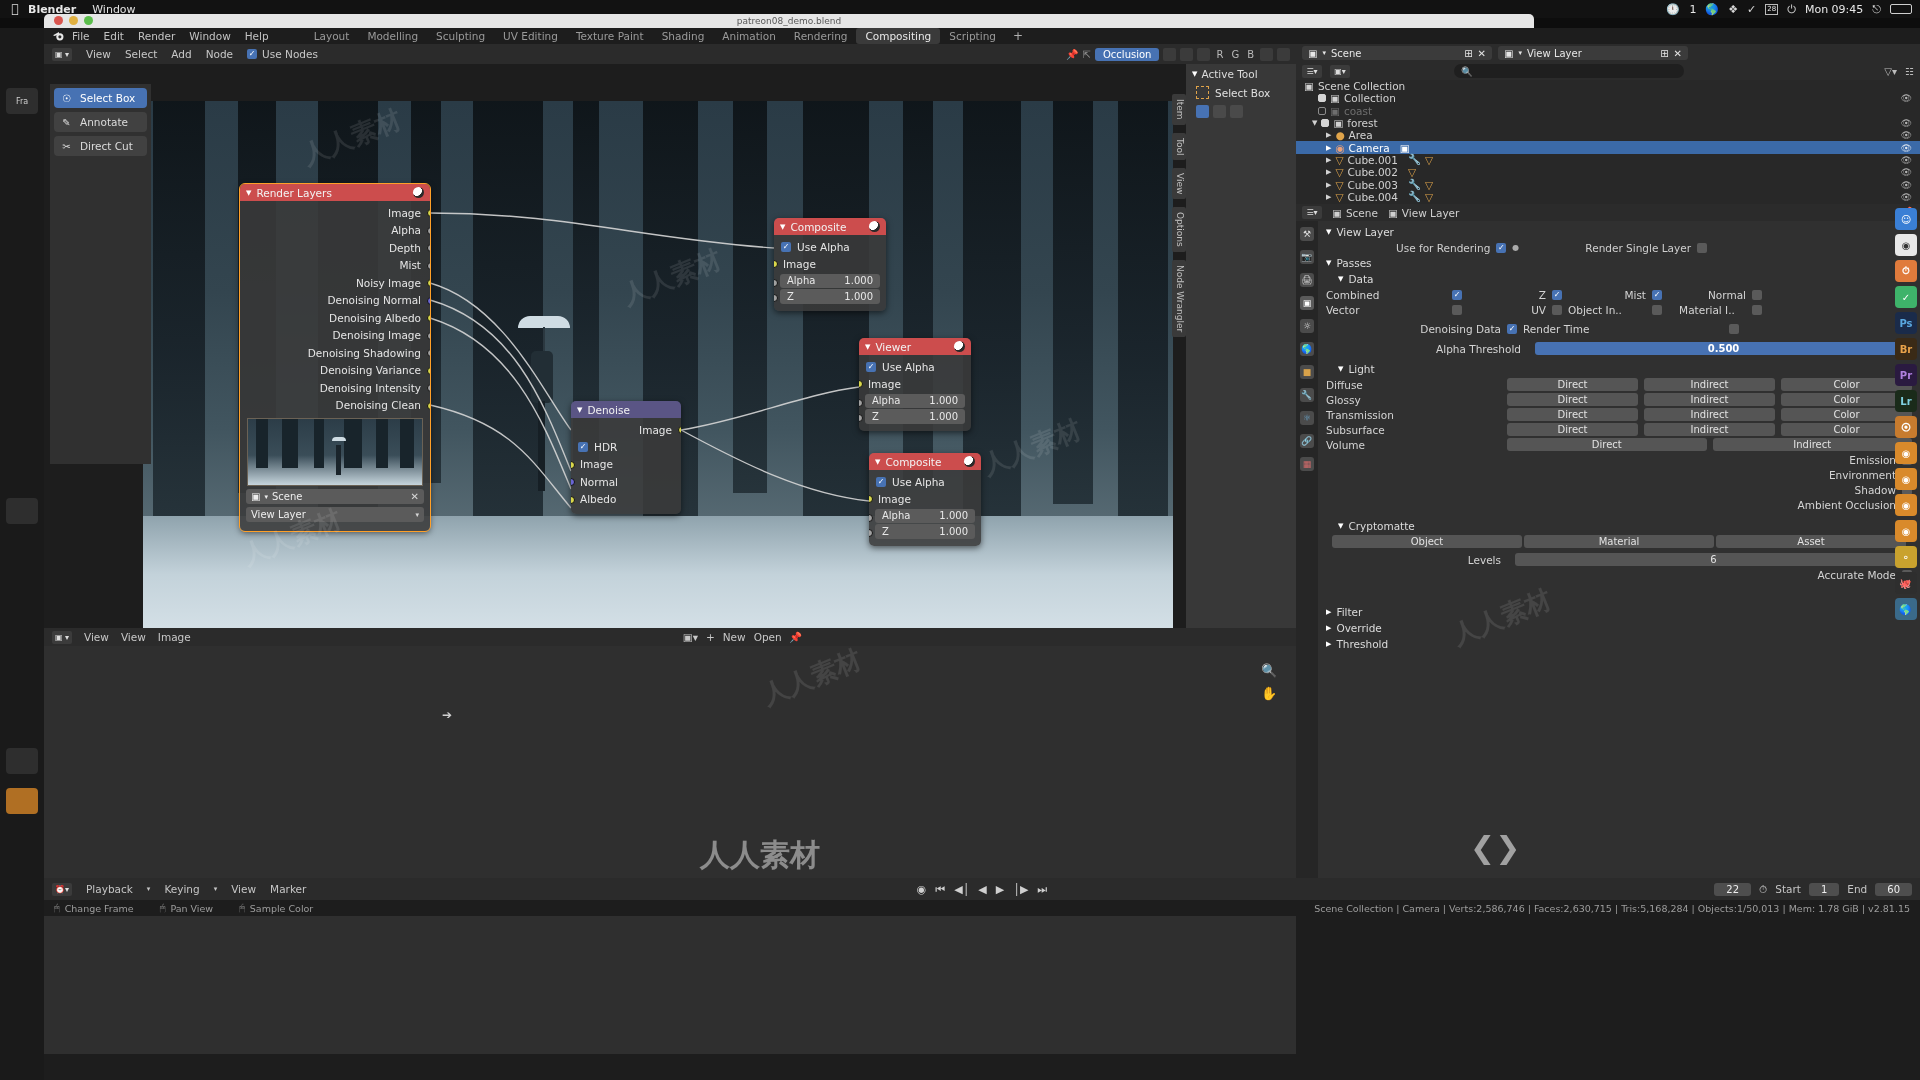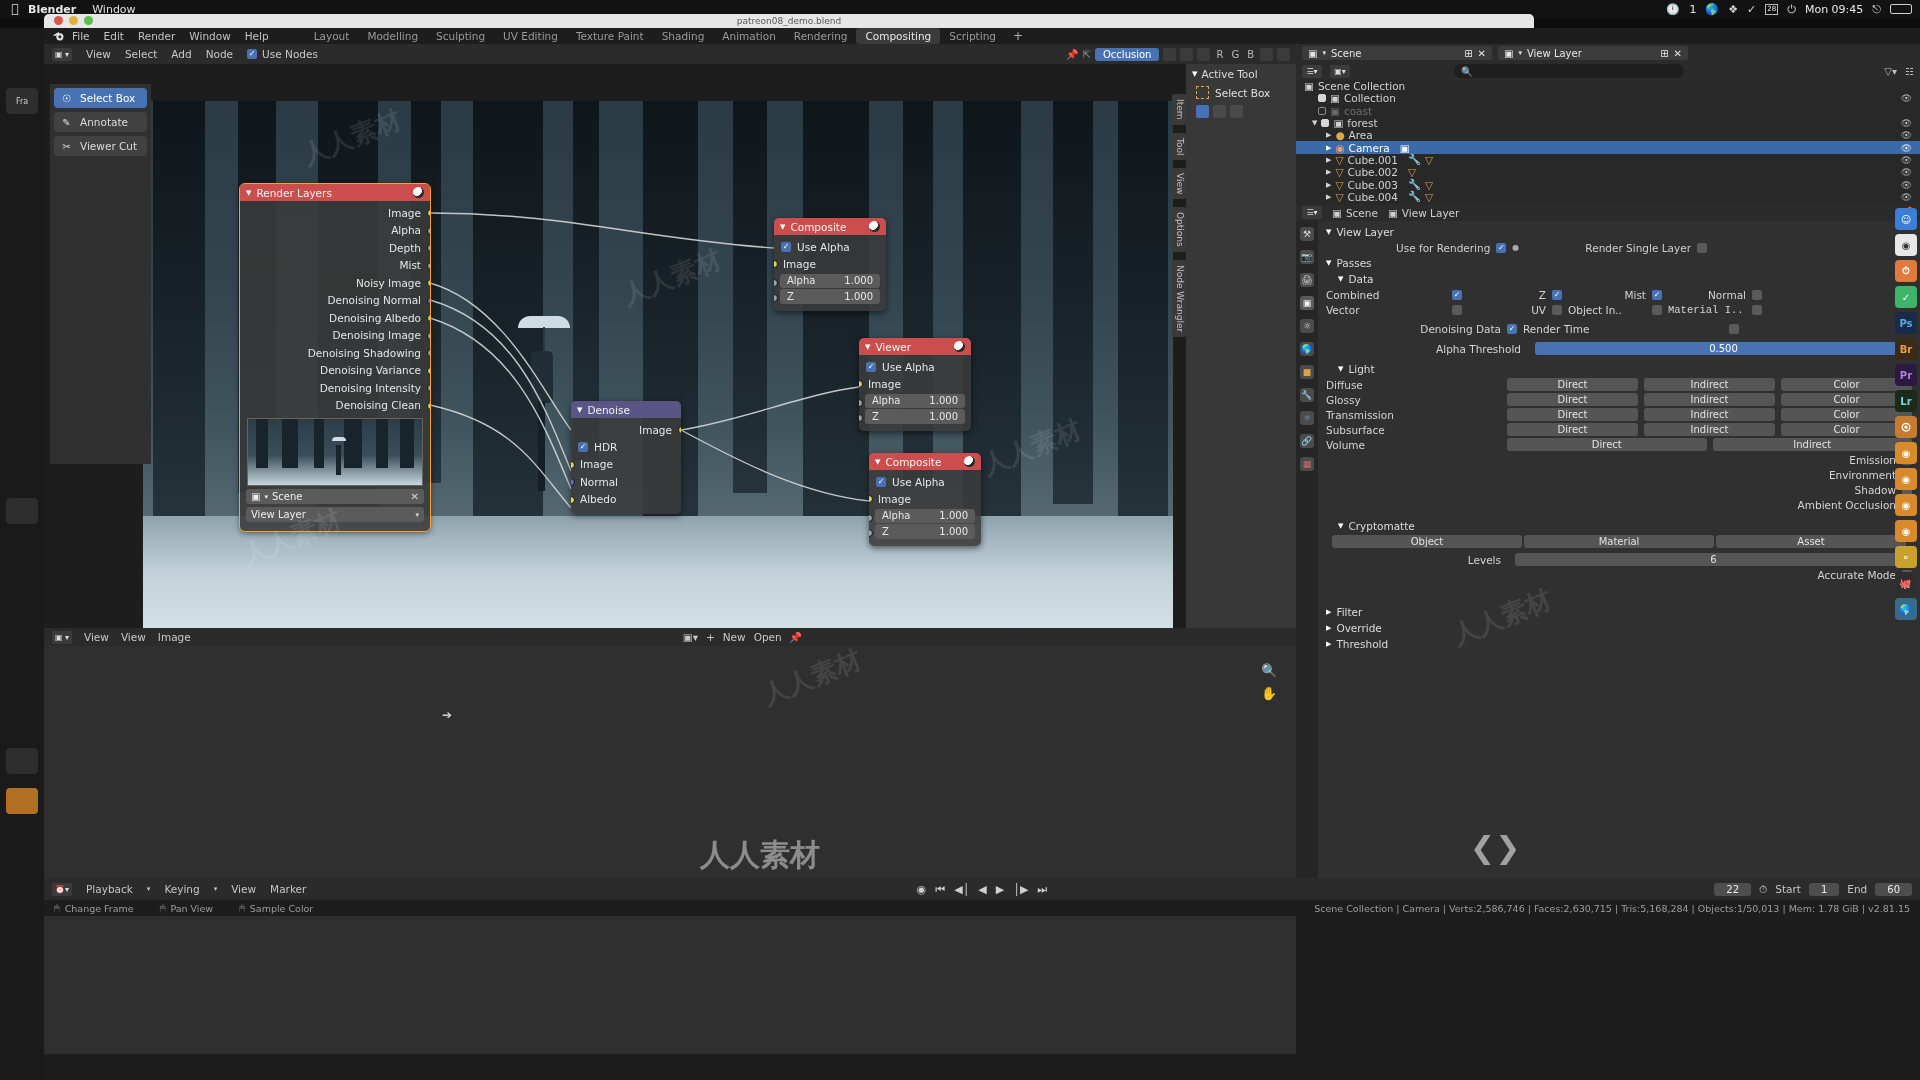--- a/index.html
+++ b/index.html
@@ -535,21 +535,21 @@
           <div class="tool-item active">
             <span class="tool-ico">☉</span>
             <span>Select Box</span>
             </div>
           <div class="tool-item">
             <span class="tool-ico">✎</span>
             <span>Annotate</span>
             </div>
           <div class="tool-item">
             <span class="tool-ico">✂</span>
-            <span>Viewer Cut</span>
+            <span>Direct Cut</span>
             </div>
         </div>
 
         <div style="position:absolute;right:0;top:0;width:110px;bottom:0;background:#383838;">
           <div style="padding:4px 6px;font-size:10.5px;color:#dcdcdc;display:flex;gap:4px;align-items:center;">
             <span class="tri">▼</span>
             <span>Active Tool</span>
           </div>
           <div style="display:flex;align-items:center;gap:6px;padding:2px 10px;font-size:10.5px;color:#e0e0e0;">
             <span style="width:13px;height:13px;border:1px dashed #e0a44a;display:inline-block;"></span>
@@ -758,32 +758,32 @@
           <span style="width:78px;text-align:right;">Normal</span>
           <span class="pchk off"></span>
         </div>
         <div class="pr-row">
           <span style="width:120px;">Vector</span>
           <span class="pchk off"></span>
           <span style="width:78px;text-align:right;">UV</span>
           <span class="pchk off"></span>
           <span style="width:78px;text-align:left;">Object In..</span>
           <span class="pchk off"></span>
-          <span style="width:78px;text-align:left;font-family:Liberation Mono, monospace;">Material I..</span>
+          <span style="width:78px;text-align:center;">Material I..</span>
           <span class="pchk off"></span>
         </div>
         <div class="pr-row" style="margin-top:4px;">
           <span style="width:175px;text-align:right;">Denoising Data</span>
           <span class="pchk">✓</span>
           <span style="width:200px;">Render Time</span>
           <span class="pchk off"></span>
         </div>
         <div class="pr-row" style="margin-top:5px;">
           <span style="width:195px;text-align:right;">Alpha Threshold</span>
-          <span class="pslider" style="flex:1;margin-left:8px;">
+          <span class="pslider" style="flex:1;margin-left:8px;font-weight:bold;">
             <span>0.500</span>
             </span>
         </div>
 
         <div class="pr-sect" style="padding-left:12px;margin-top:5px;">
           <span class="tri">▼</span>
           <span>Light</span>
           </div>
 
         <div class="pr-row">

